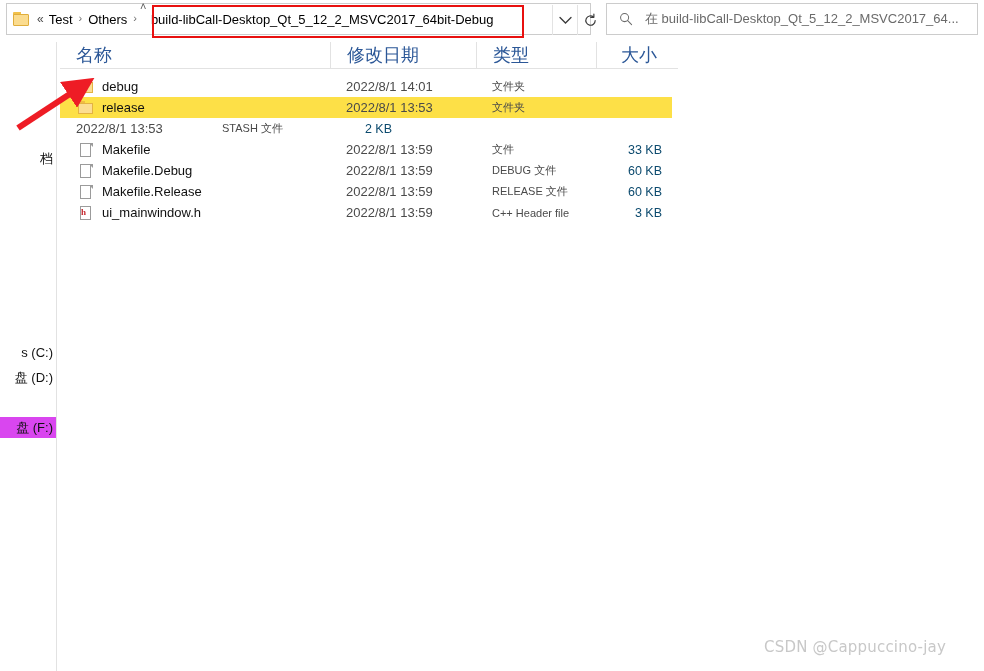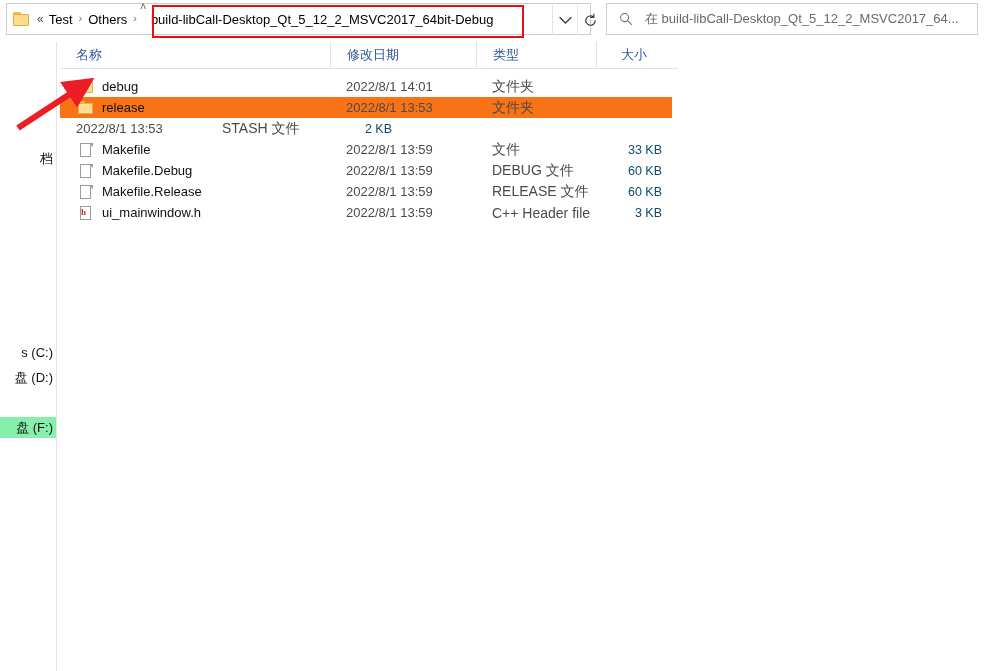--- a/index.html
+++ b/index.html
@@ -189,21 +189,21 @@
     height: 27px;
     border-bottom: 1px solid #e2e2e2;
     box-sizing: border-box;
   }
   .col-head {
     position: absolute;
     top: 0;
     height: 26px;
     display: flex;
     align-items: center;
-    font-size: 13px;
+    font-size: 18px;
     color: #2b5797;
     box-sizing: border-box;
   }
   .col-head.divider { border-left: 1px solid #e2e2e2; }
   #col-name { left: 0; width: 270px; padding-left: 16px; }
   #col-date { left: 270px; width: 146px; padding-left: 16px; }
   #col-type { left: 416px; width: 120px; padding-left: 16px; }
   #col-size { left: 536px; width: 82px; padding-left: 24px; }
 
   #sort-indicator {
@@ -222,21 +222,21 @@
     top: 76px;
     width: 618px;
   }
   .file-row {
     position: relative;
     height: 21px;
     display: flex;
     align-items: center;
     width: 612px;
   }
-  .file-row.selected { background: #f97316; }
+  .file-row.selected { background: #fde047; }
 
   .cell-name {
     width: 270px;
     display: flex;
     align-items: center;
     padding-left: 18px;
     box-sizing: border-box;
     overflow: hidden;
   }
   .cell-date {
@@ -245,21 +245,21 @@
     box-sizing: border-box;
     color: #4a4a4a;
     font-size: 13px;
     white-space: nowrap;
   }
   .cell-type {
     width: 120px;
     padding-left: 16px;
     box-sizing: border-box;
     color: #4a4a4a;
-    font-size: 14px;
+    font-size: 11px;
     white-space: nowrap;
   }
   .cell-size {
     width: 76px;
     padding-right: 10px;
     box-sizing: border-box;
     text-align: right;
     color: #0c4a6e;
     font-size: 12.5px;
     white-space: nowrap;
@@ -348,21 +348,21 @@
     color: #111111;
     white-space: nowrap;
     overflow: hidden;
     box-sizing: border-box;
   }
   .nav-item .nav-text {
     position: absolute;
     right: 4px;
     white-space: nowrap;
   }
-  .nav-item.selected { background: #86efac; }
+  .nav-item.selected { background: #d946ef; }
 
   
   #red-arrow {
     position: absolute;
     left: 12px;
     top: 78px;
     width: 100px;
     height: 55px;
     pointer-events: none;
   }
@@ -558,14 +558,15 @@
 
   <svg id="red-arrow" viewBox="0 0 100 55">
     <defs>
       <marker id="arrowhead" markerWidth="5" markerHeight="5" refX="2.6" refY="2.5" orient="auto">
         <path d="M0,0 L5,2.5 L0,5 z" fill="#ee1c25"></path>
       </marker>
     </defs>
     <line x1="6" y1="50" x2="70" y2="8" stroke="#ee1c25" stroke-width="6.2" marker-end="url(#arrowhead)" stroke-linecap="butt"></line>
   </svg>
 
+  <div id="watermark">CSDN @Cappuccino-jay</div>
 
 </div>
 
 </body></html>

